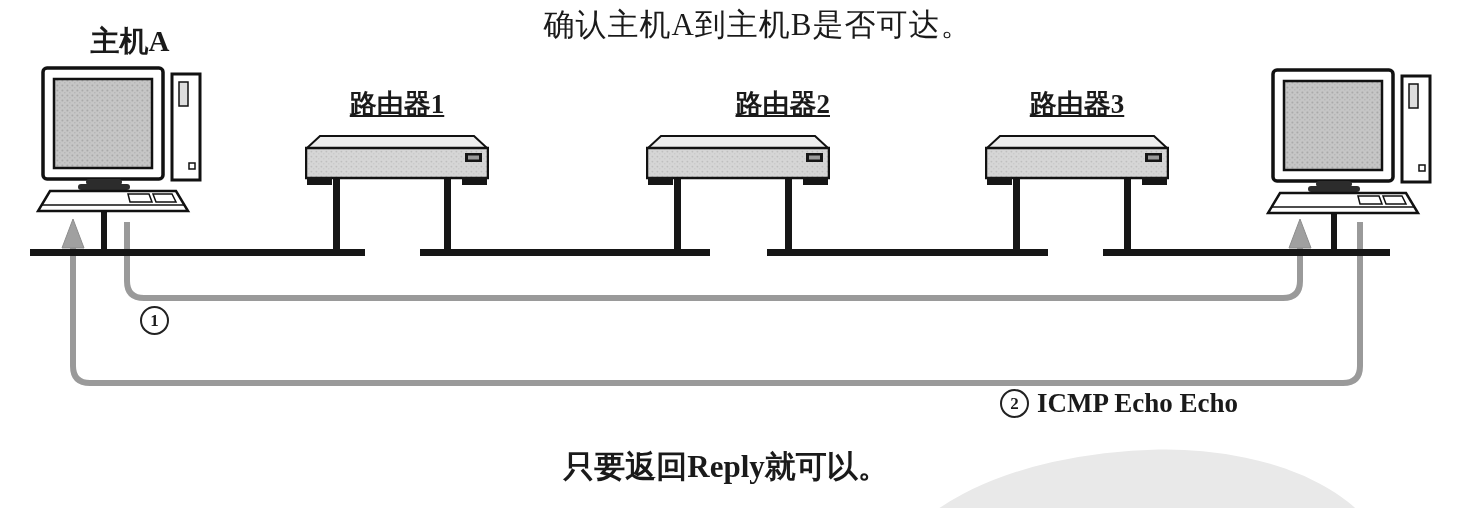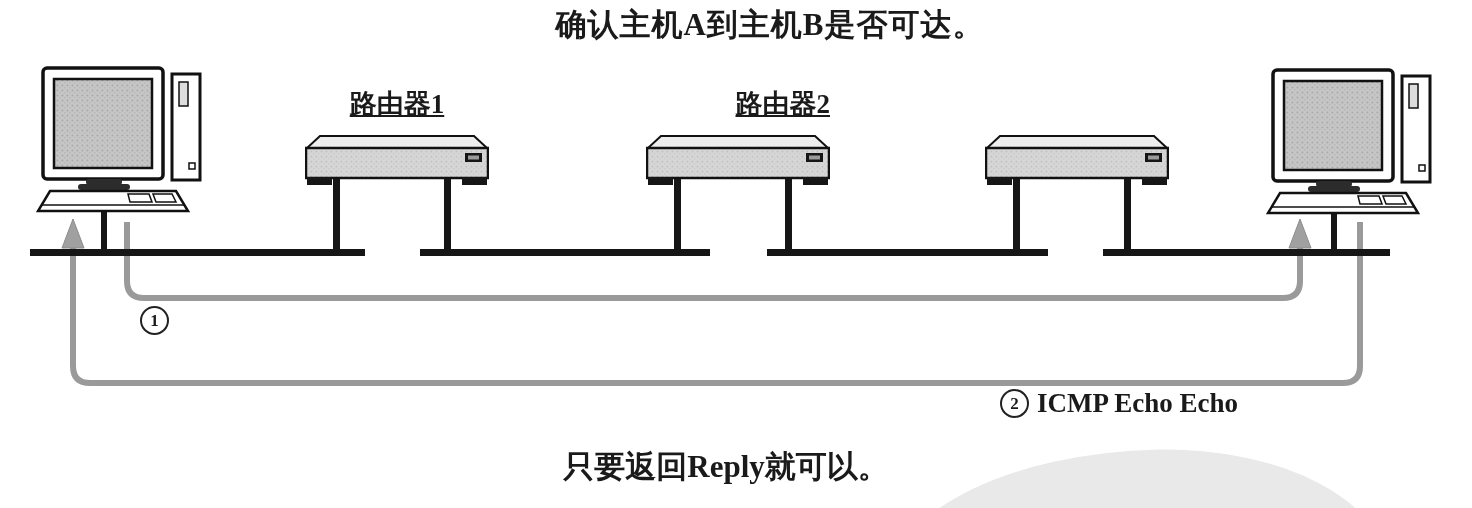--- a/index.html
+++ b/index.html
@@ -5,22 +5,22 @@
   html,body{margin:0;padding:0;background:#ffffff;}
   .stage{
     position:relative;width:1472px;height:508px;overflow:hidden;
     background:#ffffff;
     font-family:"Liberation Serif","DejaVu Serif",serif;
     color:#1a1a1a;
   }
   .abs{position:absolute;}
   
   .title{
-    left:408px;top:4px;width:724px;text-align:center;
-    font-size:31px;font-weight:700;letter-spacing:1px;z-index:6;
+    left:396px;top:4px;width:724px;text-align:center;
+    font-size:31px;font-weight:400;letter-spacing:1px;z-index:6;
   }
   .host-label{font-size:29px;font-weight:600;z-index:6;}
   .host-label.a{left:80px;top:22px;width:100px;text-align:center;}
   .host-label.b{left:1305px;top:25px;width:100px;text-align:center;}
   .router-label{font-size:27px;font-weight:600;width:184px;text-align:center;top:86px;z-index:6;text-decoration:underline;}
   .router-label.r1{left:305px;}
   .router-label.r2{left:646px;text-align:right;}
   .router-label.r3{left:985px;}
   .bottom-note{
     left:358px;top:446px;width:736px;text-align:center;
@@ -71,23 +71,25 @@
         <circle cx="1.4" cy="1.6" r="1" fill="#aaaaaa"></circle>
         <circle cx="3.8" cy="3.7" r="0.8" fill="#b4b4b4"></circle>
       </pattern>
     </defs>
   </svg>
 
   <div class="abs shadow-blob"></div>
 
   <div class="abs title">确认主机A到主机B是否可达。</div>
 
+  <div class="abs host-label a">主机A</div>
 
   <div class="abs router-label r1">路由器1</div>
   <div class="abs router-label r2">路由器2</div>
+  <div class="abs router-label r3">路由器3</div>
 
   <svg class="abs" style="left:0;top:0;z-index:2;" width="1472" height="508" viewBox="0 0 1472 508">
     <path d="M127 222 L127 281 Q127 298 144 298 L1283 298 Q1300 298 1300 281 L1300 246" fill="none" stroke="#9a9a9a" stroke-width="6"></path>
     <polygon points="1300,219 1289,248 1311,248" fill="#a0a0a0" stroke="#8d8d8d" stroke-width="1"></polygon>
     <path d="M1360 222 L1360 366 Q1360 383 1343 383 L90 383 Q73 383 73 366 L73 246" fill="none" stroke="#9a9a9a" stroke-width="6"></path>
     <polygon points="73,219 62,248 84,248" fill="#a0a0a0" stroke="#8d8d8d" stroke-width="1"></polygon>
   </svg>
 
   <div class="abs bus s1"></div>
   <div class="abs bus s2"></div>

